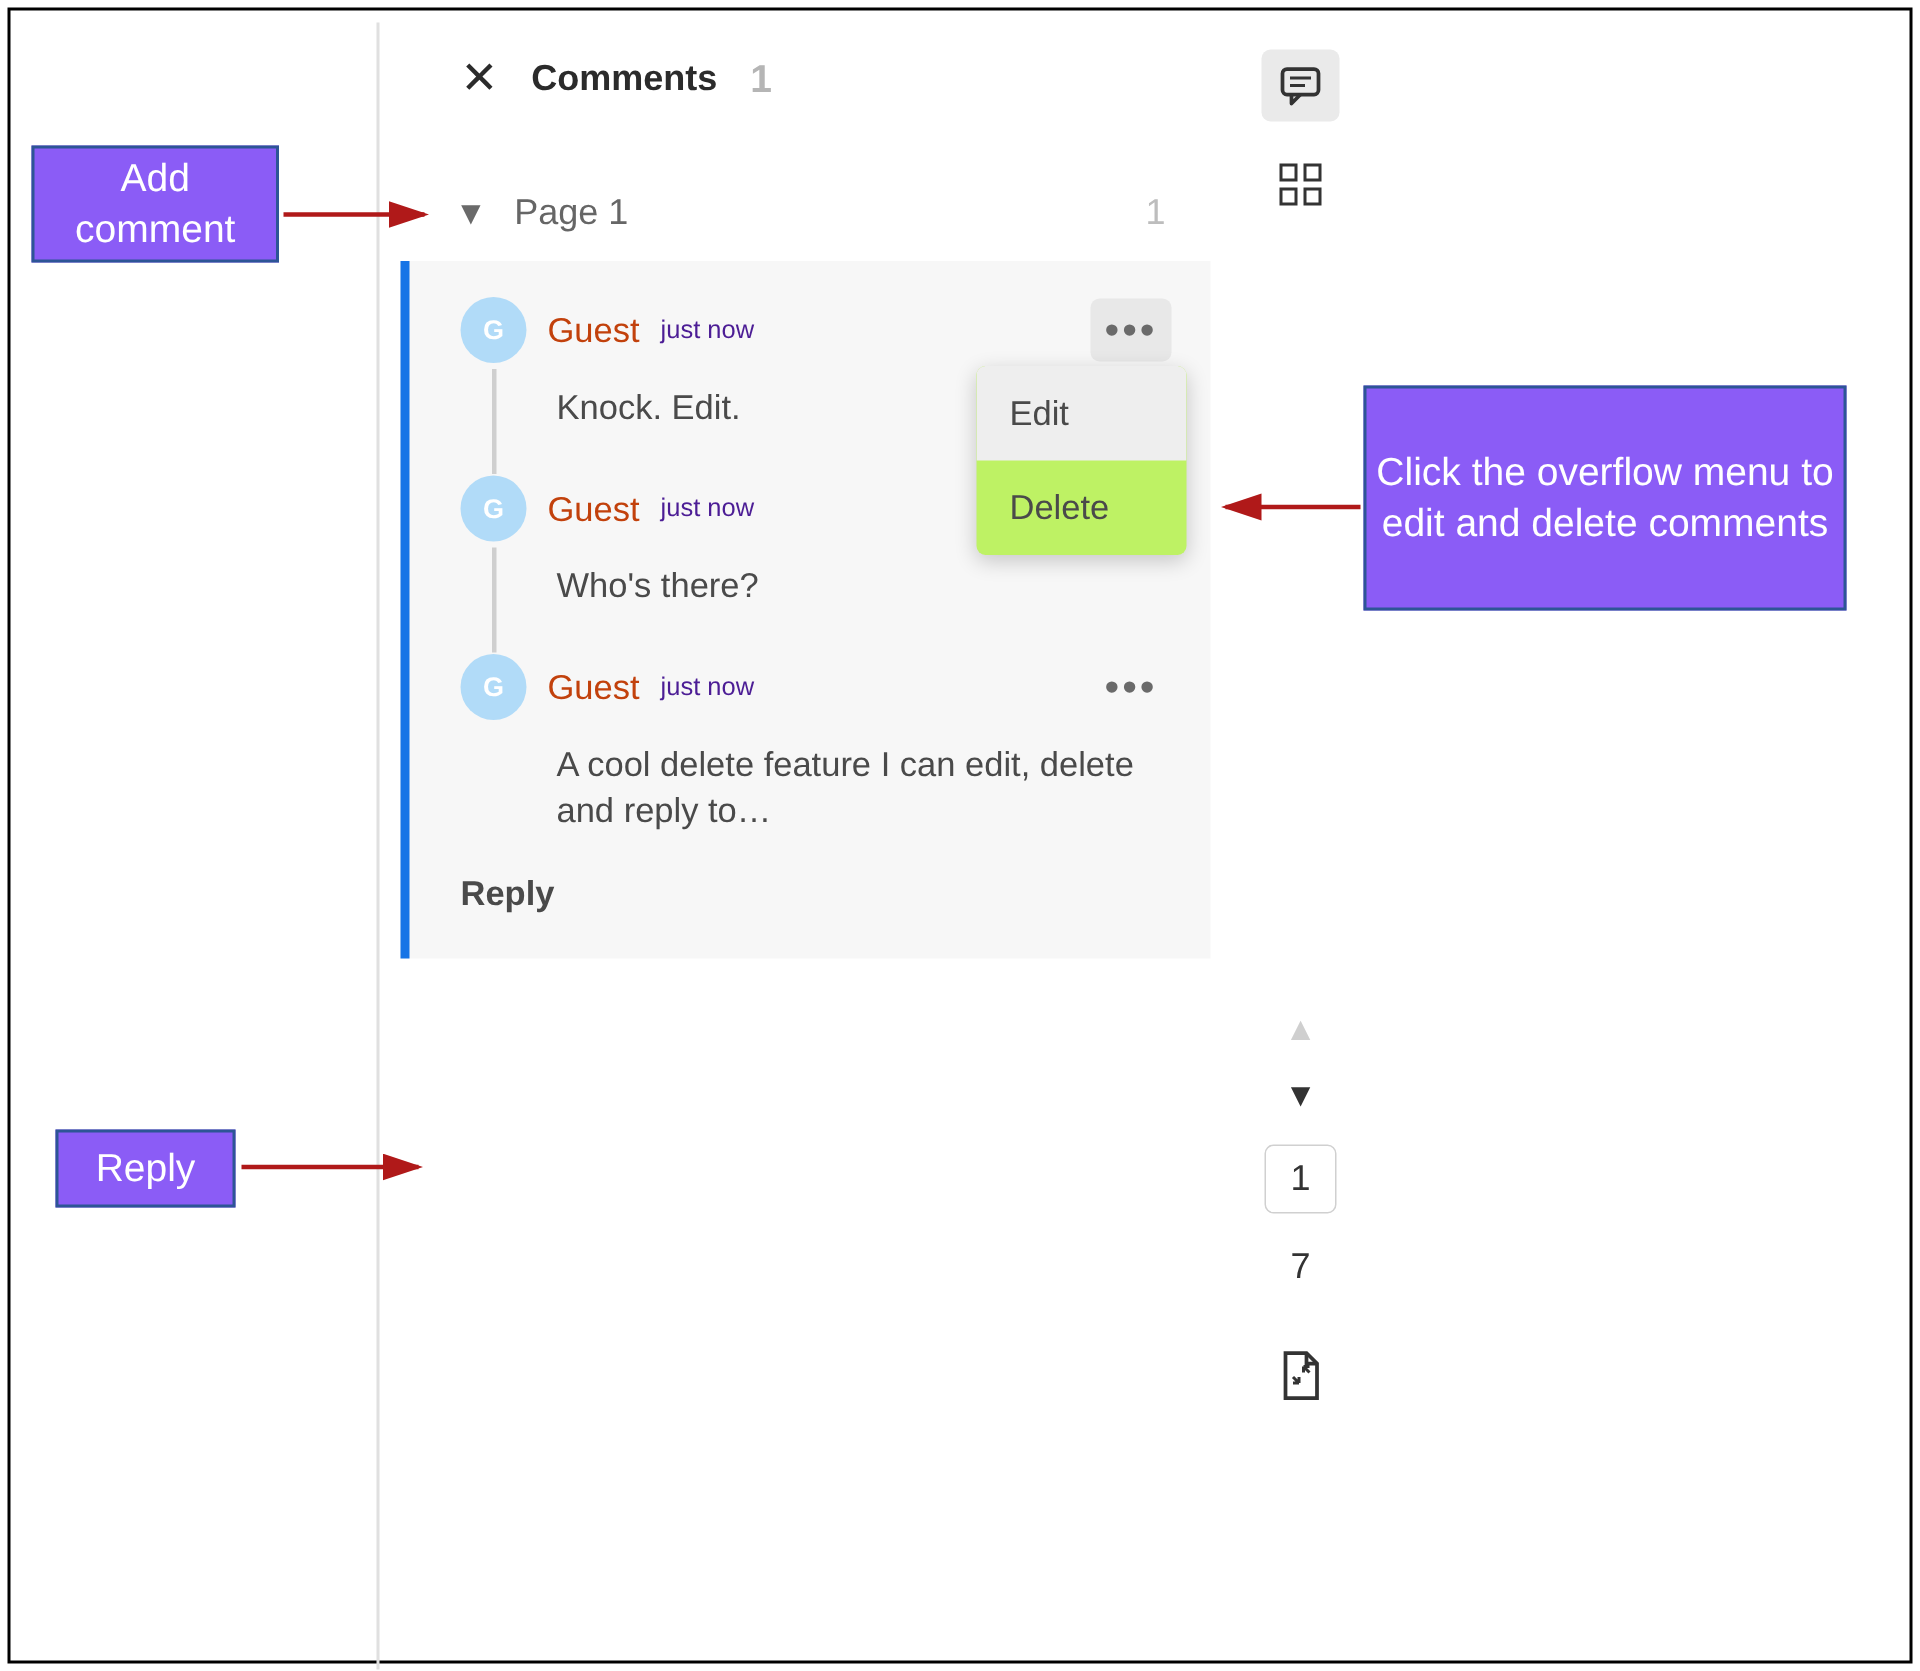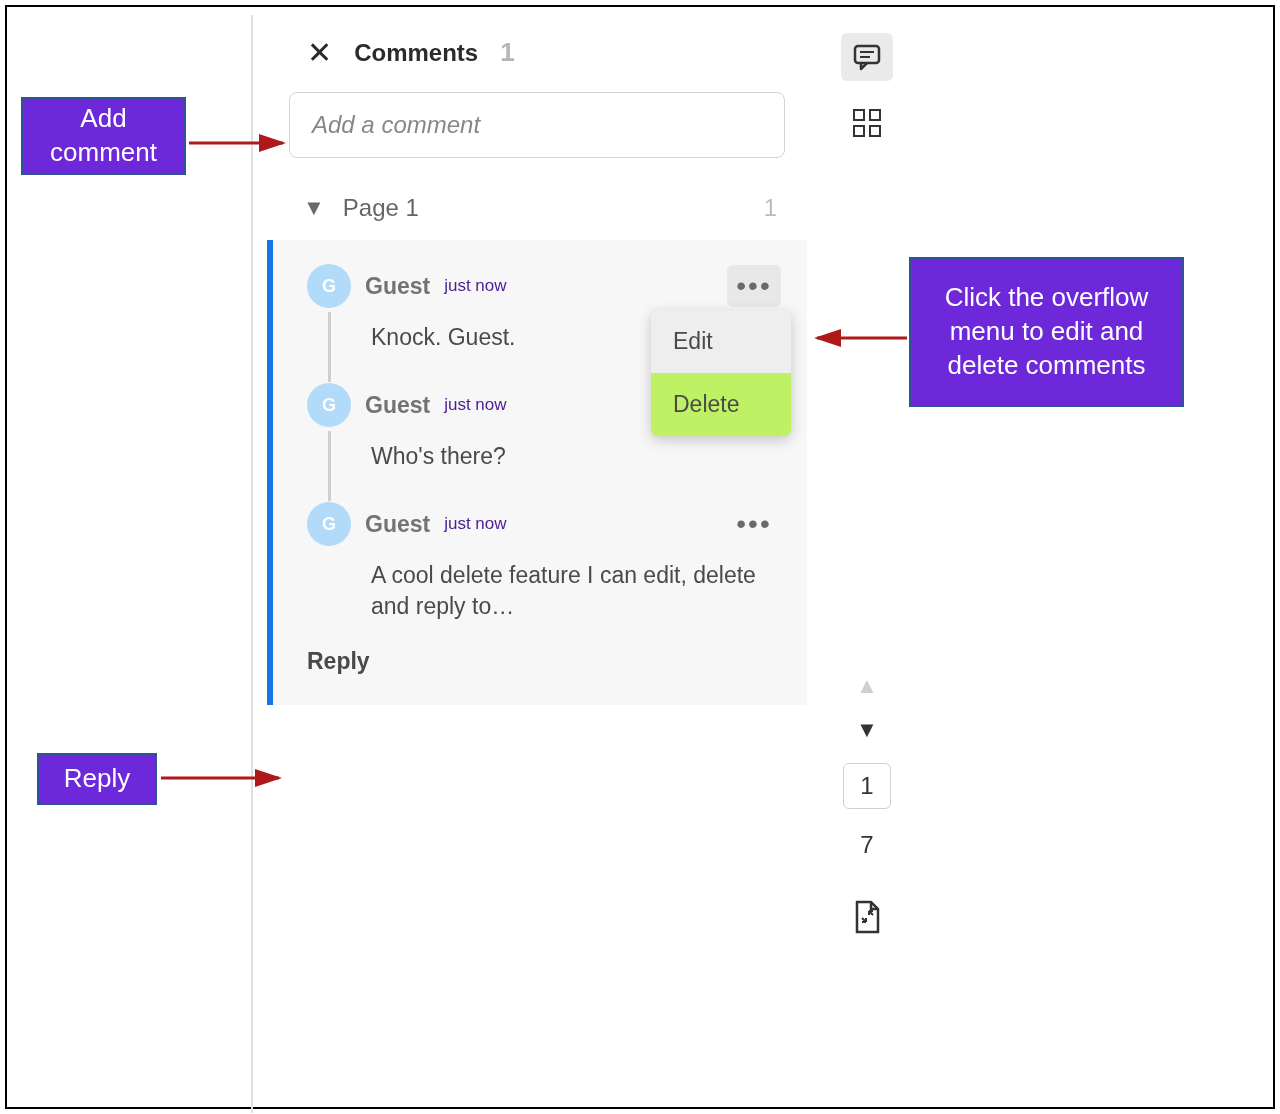--- a/index.html
+++ b/index.html
@@ -117,22 +117,22 @@
       color: #fff;
       font-size: 18px;
       font-weight: 600;
       display: flex;
       align-items: center;
       justify-content: center;
       flex-shrink: 0;
     }
     .author {
       font-size: 23px;
-      font-weight: 700;
-      color: #737373;
+      font-weight: 400;
+      color: #c2410c;
     }
     .time {
       font-size: 17px;
       color: #4c1d95;
     }
     .more-btn {
       position: absolute;
       right: 0;
       top: 50%;
       transform: translateY(-50%);
@@ -245,21 +245,21 @@
       font-size: 24px;
       color: #333;
     }
     .page-total {
       font-size: 24px;
       color: #333;
     }
     
     .callout {
       position: absolute;
-      background: #6d28d9;
+      background: #8b5cf6;
       border: 2px solid #2d5596;
       color: #fff;
       font-size: 26px;
       text-align: center;
       display: flex;
       align-items: center;
       justify-content: center;
       padding: 4px 6px;
       line-height: 1.3;
     }
@@ -271,40 +271,37 @@
 <div class="frame">
   <div class="vline"></div>
 
   <div class="panel">
     <div class="panel-header">
       <span class="close-x">✕</span>
       <span class="panel-title">Comments</span>
       <span class="panel-count">1</span>
     </div>
 
-    <div class="add-comment-box">
-      <span>Add a comment</span>
-    </div>
 
     <div class="page-section">
       <span class="chev">▼</span>
       <span class="page-label">Page 1</span>
       <span class="page-count">1</span>
     </div>
 
     <div class="thread" style="position:relative;">
 
       <div class="msg" style="margin-bottom:0;">
         <div class="msg-head">
           <div class="avatar">G</div>
           <span class="author">Guest</span>
           <span class="time">just now</span>
           <span class="more-btn highlight">•••</span>
         </div>
-        <div class="msg-body">Knock. Guest.</div>
+        <div class="msg-body">Knock. Edit.</div>
         <div class="connector" style="top:48px; height:70px;"></div>
       </div>
 
       <div class="dropdown">
         <div class="dropdown-item">Edit</div>
         <div class="dropdown-item">Delete</div>
       </div>
 
       <div class="msg" style="margin-top:30px;">
         <div class="msg-head">
@@ -369,21 +366,21 @@
   </div>
   <svg class="arrow-svg" style="left:180px; top:116px;" width="110" height="40">
     <defs>
         <marker id="ah1" markerWidth="10" markerHeight="10" refX="8" refY="3" orient="auto">
           <path d="M0,0 L9,3 L0,6 Z" fill="#b01919"></path>
         </marker>
       </defs>
     <line x1="2" y1="20" x2="96" y2="20" stroke="#b01919" stroke-width="3" marker-end="url(#ah1)"></line>
   </svg>
 
-  <div class="callout" style="left:902px; top:250px; width:275px; height:150px;justify-content:center;">
+  <div class="callout" style="left:902px; top:250px; width:322px; height:150px;justify-content:center;">
     <span>Click the overflow menu to edit and delete comments</span>
   </div>
   <svg class="arrow-svg" style="left:804px; top:316px;" width="100" height="30">
     <defs>
         <marker id="ah2" markerWidth="10" markerHeight="10" refX="8" refY="3" orient="auto">
           <path d="M0,0 L9,3 L0,6 Z" fill="#b01919"></path>
         </marker>
       </defs>
     <line x1="96" y1="15" x2="6" y2="15" stroke="#b01919" stroke-width="3" marker-end="url(#ah2)"></line>
   </svg>

